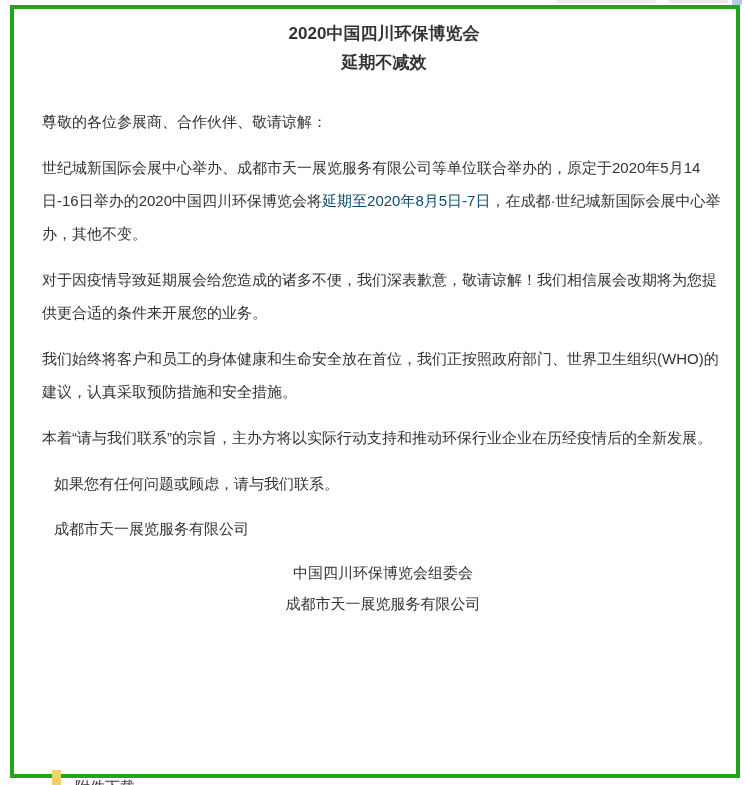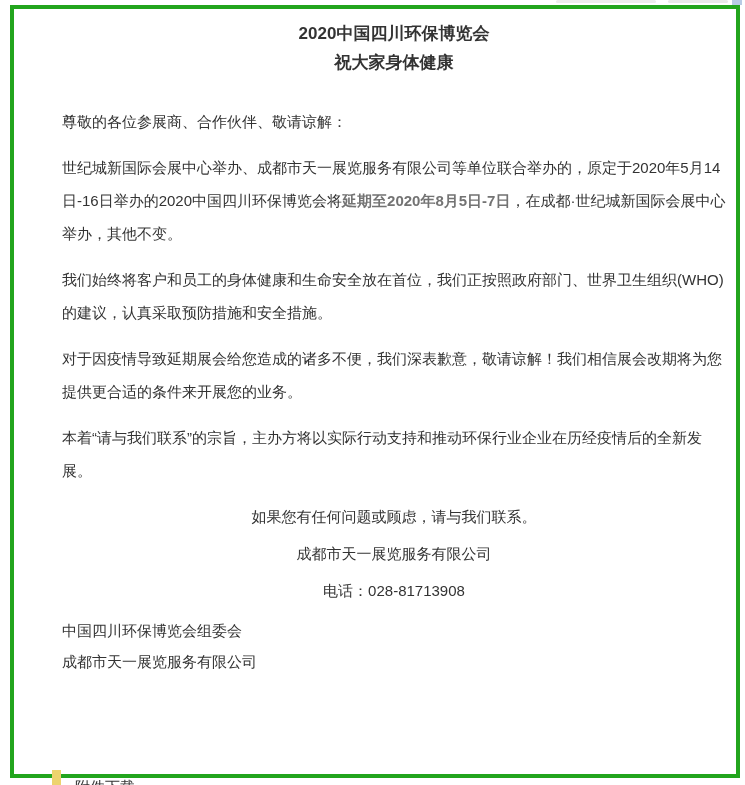--- a/index.html
+++ b/index.html
@@ -24,44 +24,44 @@
   .a3 { left: 732px; width: 10px; height: 5px; background: #b8cbe4; }
   .notice-box {
     position: absolute;
     left: 10px;
     top: 5px;
     width: 730px;
     height: 773px;
     box-sizing: border-box;
     background: #ffffff;
     border: 4px solid #22a51d;
-    padding: 6px 10px 0 48px;
+    padding: 6px 10px 0 28px;
     overflow: hidden;
   }
   .title {
     margin-top: 4px;
     text-align: center;
     font-size: 17px;
     line-height: 29px;
     font-weight: 700;
     color: #333333;
   }
   p {
     margin: 13px 0 0 0;
     font-size: 15px;
     line-height: 33px;
     color: #333333;
   }
   p.greeting { margin-top: 28px; }
-  p strong { font-weight: 700; color: #737373; }
+  p strong { font-weight: 400; color: #0c4a6e; }
   .contact { margin-top: 13px; }
-  .contact p { margin: 4px; text-align: center; }
+  .contact p { margin: 12px; }
   .signature {
     margin-top: 8px;
-    text-align: left;
+    text-align: center;
     padding-right: 2px;
   }
   .signature p { margin: 0; line-height: 31px; }
   .attachment {
     position: absolute;
     left: 52px;
     top: 770px;
     display: flex;
     align-items: flex-start;
     z-index: 5;
@@ -83,38 +83,37 @@
 </head>
 <body>
 
 <div class="artifact a1"></div>
 <div class="artifact a2"></div>
 <div class="artifact a3"></div>
 
 <div class="notice-box">
   <div class="title">
     <div>2020中国四川环保博览会</div>
-    <div>祝大家身体健康</div>
+    <div>延期不减效</div>
   </div>
 
   <p class="greeting">尊敬的各位参展商、合作伙伴、敬请谅解：</p>
 
   <p><span>世纪城新国际会展中心举办、成都市天一展览服务有限公司等单位联合举办的，原定于2020年5月14日-16日举办的2020中国四川环保博览会将</span><strong>延期至2020年8月5日-7日</strong><span>，在成都·世纪城新国际会展中心举办，其他不变。</span></p>
 
+  <p>对于因疫情导致延期展会给您造成的诸多不便，我们深表歉意，敬请谅解！我们相信展会改期将为您提供更合适的条件来开展您的业务。</p>
+
   <p>我们始终将客户和员工的身体健康和生命安全放在首位，我们正按照政府部门、世界卫生组织(WHO)的建议，认真采取预防措施和安全措施。</p>
-
-  <p>对于因疫情导致延期展会给您造成的诸多不便，我们深表歉意，敬请谅解！我们相信展会改期将为您提供更合适的条件来开展您的业务。</p>
 
   <p>本着“请与我们联系”的宗旨，主办方将以实际行动支持和推动环保行业企业在历经疫情后的全新发展。</p>
 
 
   <div class="contact">
     <p>如果您有任何问题或顾虑，请与我们联系。</p>
     <p>成都市天一展览服务有限公司</p>
-    <p>电话：028-81713908</p>
   </div>
 
   <div class="signature">
     <p>中国四川环保博览会组委会</p>
     <p>成都市天一展览服务有限公司</p>
   </div>
 </div>
 
 <div class="attachment">
   <span class="attach-icon"></span>

